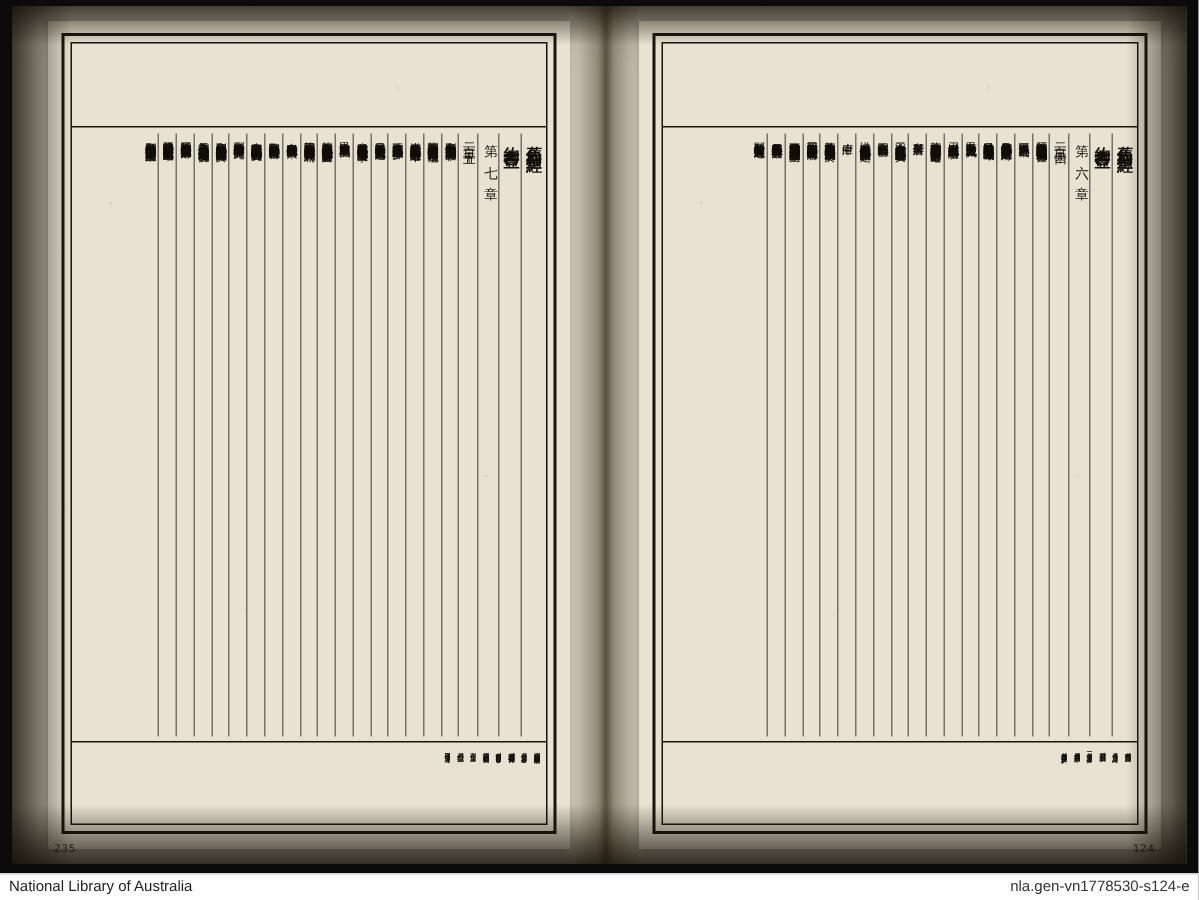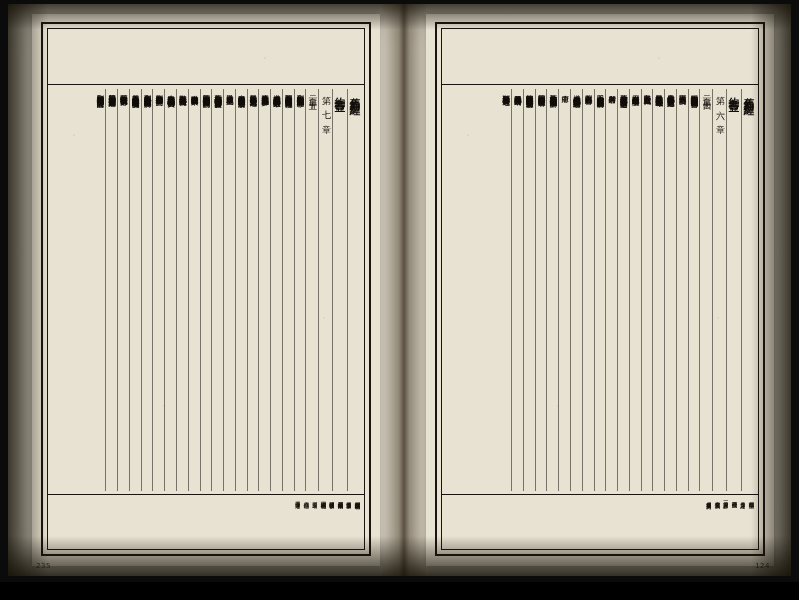--- a/index.html
+++ b/index.html
@@ -330,14 +330,18 @@
       </div>
 
       <div class="gutter"></div>
       <div class="vig-left"></div>
       <div class="vig-right"></div>
       <div class="vig-top"></div>
       <div class="vig-bottom"></div>
     </div>
   </div>
 
+  <div class="statusbar">
+    <span class="left">National Library of Australia</span>
+    <span class="right">nla.gen-vn1778530-s124-e</span>
+  </div>
 
 </div>
 
 </body></html>

